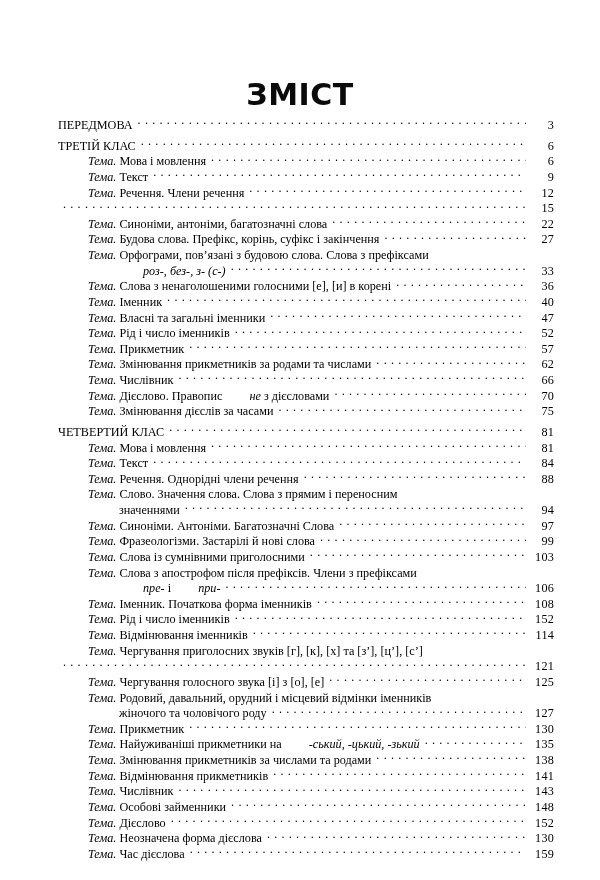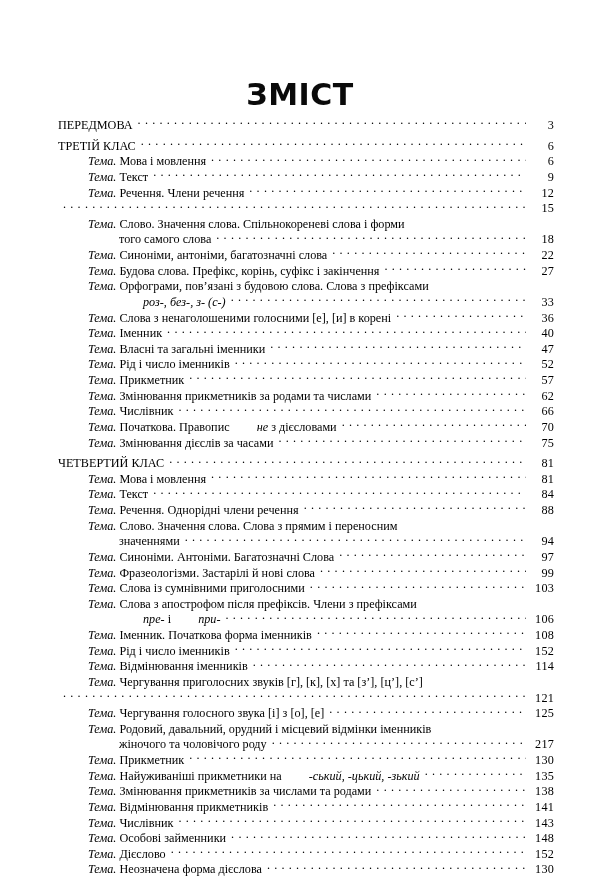--- a/index.html
+++ b/index.html
@@ -152,32 +152,20 @@
         </div>
       </div>
       <div class="entry">
         <div class="row indent">
           <span class="leader"></span>
           <span class="pageno">15</span>
         </div>
       </div>
       <div class="entry">
         <div class="row indent">
-          <span class="label-wrap"><span class="tema">Тема. </span><span>Слово. Значення слова. Спільнокореневі слова і форми</span></span>
-          <span class="leader none"></span>
-          <span class="pageno empty"></span>
-        </div>
-        <div class="row cont">
-          <span class="label-wrap"><span>того самого слова</span></span>
-          <span class="leader"></span>
-          <span class="pageno">18</span>
-        </div>
-      </div>
-      <div class="entry">
-        <div class="row indent">
           <span class="label-wrap"><span class="tema">Тема. </span><span>Синоніми, антоніми, багатозначні слова</span></span>
           <span class="leader"></span>
           <span class="pageno">22</span>
         </div>
       </div>
       <div class="entry">
         <div class="row indent">
           <span class="label-wrap"><span class="tema">Тема. </span><span>Будова слова. Префікс, корінь, суфікс і закінчення</span></span>
           <span class="leader"></span>
           <span class="pageno">27</span>
@@ -239,21 +227,21 @@
       </div>
       <div class="entry">
         <div class="row indent">
           <span class="label-wrap"><span class="tema">Тема. </span><span>Числівник</span></span>
           <span class="leader"></span>
           <span class="pageno">66</span>
         </div>
       </div>
       <div class="entry">
         <div class="row indent">
-          <span class="label-wrap"><span class="tema">Тема. </span><span>Початкова. Правопис </span><span class="it">не</span><span> з дієсловами</span></span>
+          <span class="label-wrap"><span class="tema">Тема. </span><span>Дієслово. Правопис </span><span class="it">не</span><span> з дієсловами</span></span>
           <span class="leader"></span>
           <span class="pageno">70</span>
         </div>
       </div>
       <div class="entry">
         <div class="row indent">
           <span class="label-wrap"><span class="tema">Тема. </span><span>Змінювання дієслів за часами</span></span>
           <span class="leader"></span>
           <span class="pageno">75</span>
         </div>
@@ -372,21 +360,21 @@
       </div>
       <div class="entry">
         <div class="row indent">
           <span class="label-wrap"><span class="tema">Тема. </span><span>Родовий, давальний, орудний і місцевий відмінки іменників</span></span>
           <span class="leader none"></span>
           <span class="pageno empty"></span>
         </div>
         <div class="row cont">
           <span class="label-wrap"><span>жіночого та чоловічого роду</span></span>
           <span class="leader"></span>
-          <span class="pageno">217</span>
+          <span class="pageno">127</span>
         </div>
       </div>
       <div class="entry">
         <div class="row indent">
           <span class="label-wrap"><span class="tema">Тема. </span><span>Прикметник</span></span>
           <span class="leader"></span>
           <span class="pageno">130</span>
         </div>
       </div>
       <div class="entry">

